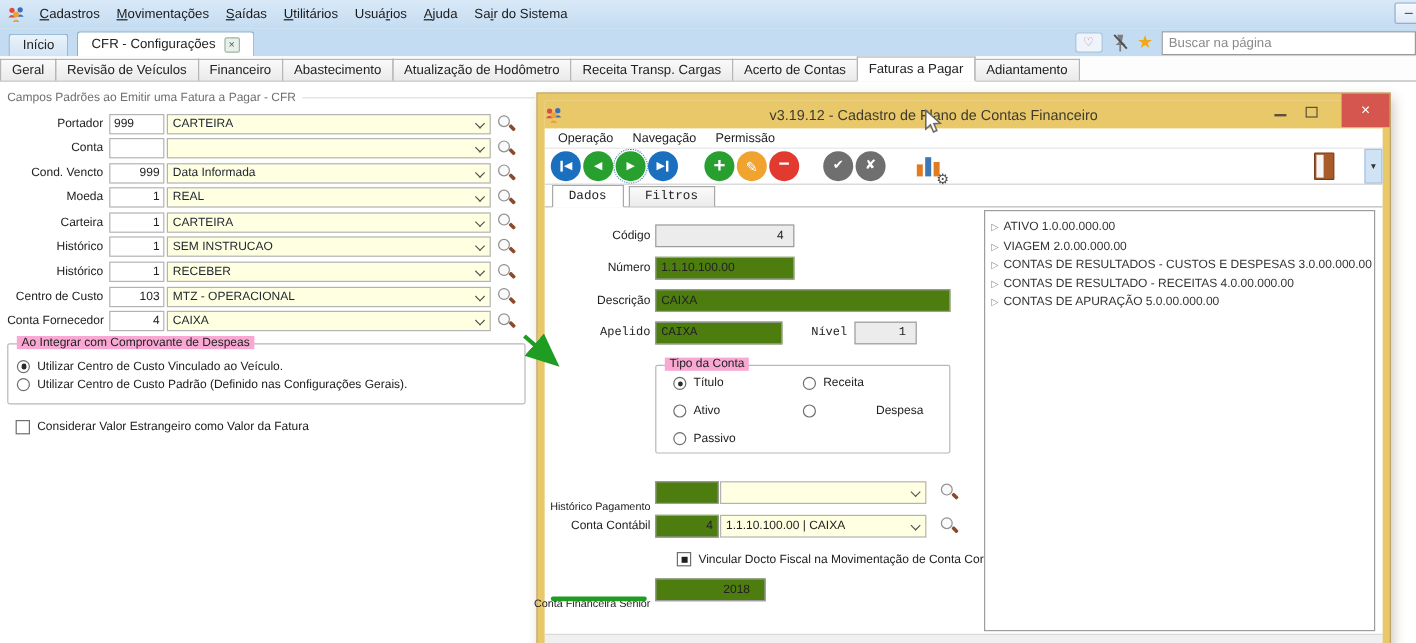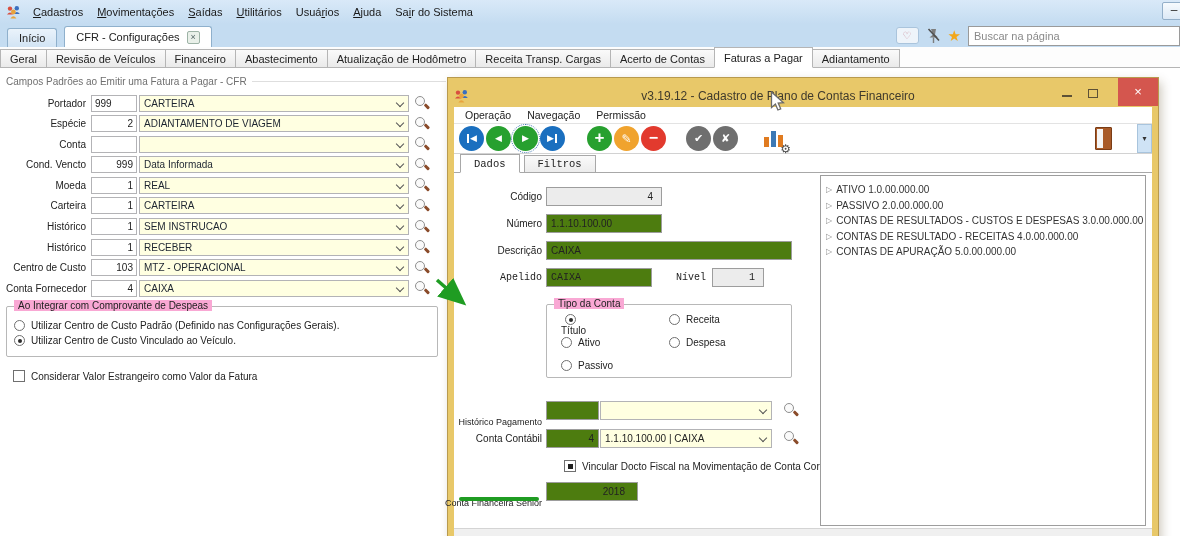--- a/index.html
+++ b/index.html
@@ -228,29 +228,20 @@
       <div class="frow">
         <span class="flabel">Portador</span>
         <input class="fcode left-align" value="999" style="">
         <div class="fcombo">
             <span>CARTEIRA</span>
             <span class="chev"></span>
           </div>
         <span class="magnifier"></span>
       </div>
       <div class="frow">
-        <span class="flabel">Espécie</span>
-        <input class="fcode" value="2" style="">
-        <div class="fcombo">
-            <span>ADIANTAMENTO DE VIAGEM</span>
-            <span class="chev"></span>
-          </div>
-        <span class="magnifier"></span>
-      </div>
-      <div class="frow">
         <span class="flabel">Conta</span>
         <input class="fcode" value="" style="">
         <div class="fcombo">
             <span></span>
             <span class="chev"></span>
           </div>
         <span class="magnifier"></span>
       </div>
       <div class="frow">
         <span class="flabel">Cond. Vencto</span>
@@ -313,26 +304,26 @@
             <span>CAIXA</span>
             <span class="chev"></span>
           </div>
         <span class="magnifier"></span>
       </div>
     </div>
 
     <div class="lp-group">
       <span class="legend">Ao Integrar com Comprovante de Despeas</span>
       <div class="radio-row">
+        <span class="radio on"></span>
+        <span>Utilizar Centro de Custo Vinculado ao Veículo.</span>
+      </div>
+      <div class="radio-row">
         <span class="radio"></span>
         <span>Utilizar Centro de Custo Padrão (Definido nas Configurações Gerais).</span>
-      </div>
-      <div class="radio-row">
-        <span class="radio on"></span>
-        <span>Utilizar Centro de Custo Vinculado ao Veículo.</span>
       </div>
     </div>
 
     <div class="check-row">
       <span class="checkbox"></span>
       <span>Considerar Valor Estrangeiro como Valor da Fatura</span>
     </div>
   </div>
 </div>
 
@@ -428,33 +419,33 @@
 
       <div class="drow" style="top:95px;font-family:Liberation Mono, monospace;">
         <span class="dlabel">Apelido</span>
         <input class="dinput" style="left: 92px; top: 0px; width: 106px;" value="CAIXA">
         <span class="dlabel" style="right:103px;">Nível</span>
         <input class="dinput gray right" style="left: 258px; top: 0px; width: 52px;" value="1">
       </div>
 
       <div class="dgroup">
         <span class="legend">Tipo da Conta</span>
-        <div class="gr" style="left:14px; top:9px;flex-direction:column;">
+        <div class="gr" style="left:14px; top:9px;">
           <span class="radio on"></span>
           <span>Título</span>
         </div>
         <div class="gr" style="left:122px; top:9px;">
           <span class="radio"></span>
           <span>Receita</span>
         </div>
         <div class="gr" style="left:14px; top:32px;">
           <span class="radio"></span>
           <span>Ativo</span>
         </div>
-        <div class="gr" style="left:122px; top:32px;">
+        <div class="gr" style="left:122px; top:32px;gap:44px;">
           <span class="radio"></span>
           <span>Despesa</span>
         </div>
         <div class="gr" style="left:14px; top:55px;">
           <span class="radio"></span>
           <span>Passivo</span>
         </div>
       </div>
 
       <div class="drow" style="top:228px;">
@@ -489,21 +480,21 @@
 
     </div>
 
     <div class="dlg-tree">
       <div class="tree-item">
         <span class="tri-exp">▷</span>
         <span>ATIVO 1.0.00.000.00</span>
       </div>
       <div class="tree-item">
         <span class="tri-exp">▷</span>
-        <span>PASSIVO 2.0.00.000.00</span>
+        <span>VIAGEM 2.0.00.000.00</span>
       </div>
       <div class="tree-item">
         <span class="tri-exp">▷</span>
         <span>CONTAS DE RESULTADOS - CUSTOS E DESPESAS 3.0.00.000.00</span>
       </div>
       <div class="tree-item">
         <span class="tri-exp">▷</span>
         <span>CONTAS DE RESULTADO - RECEITAS 4.0.00.000.00</span>
       </div>
       <div class="tree-item">

